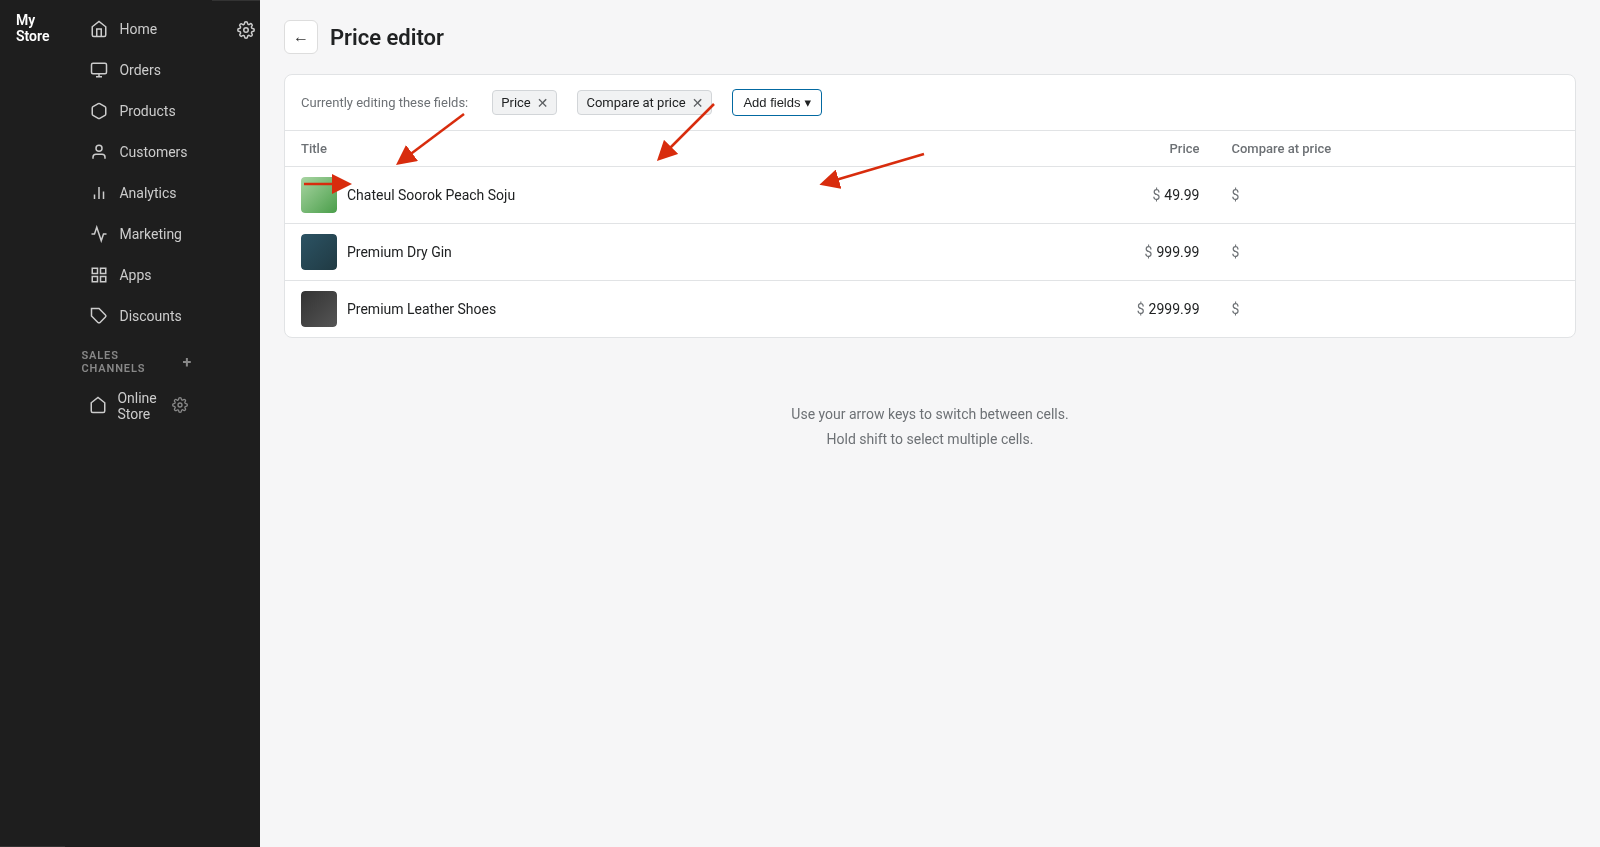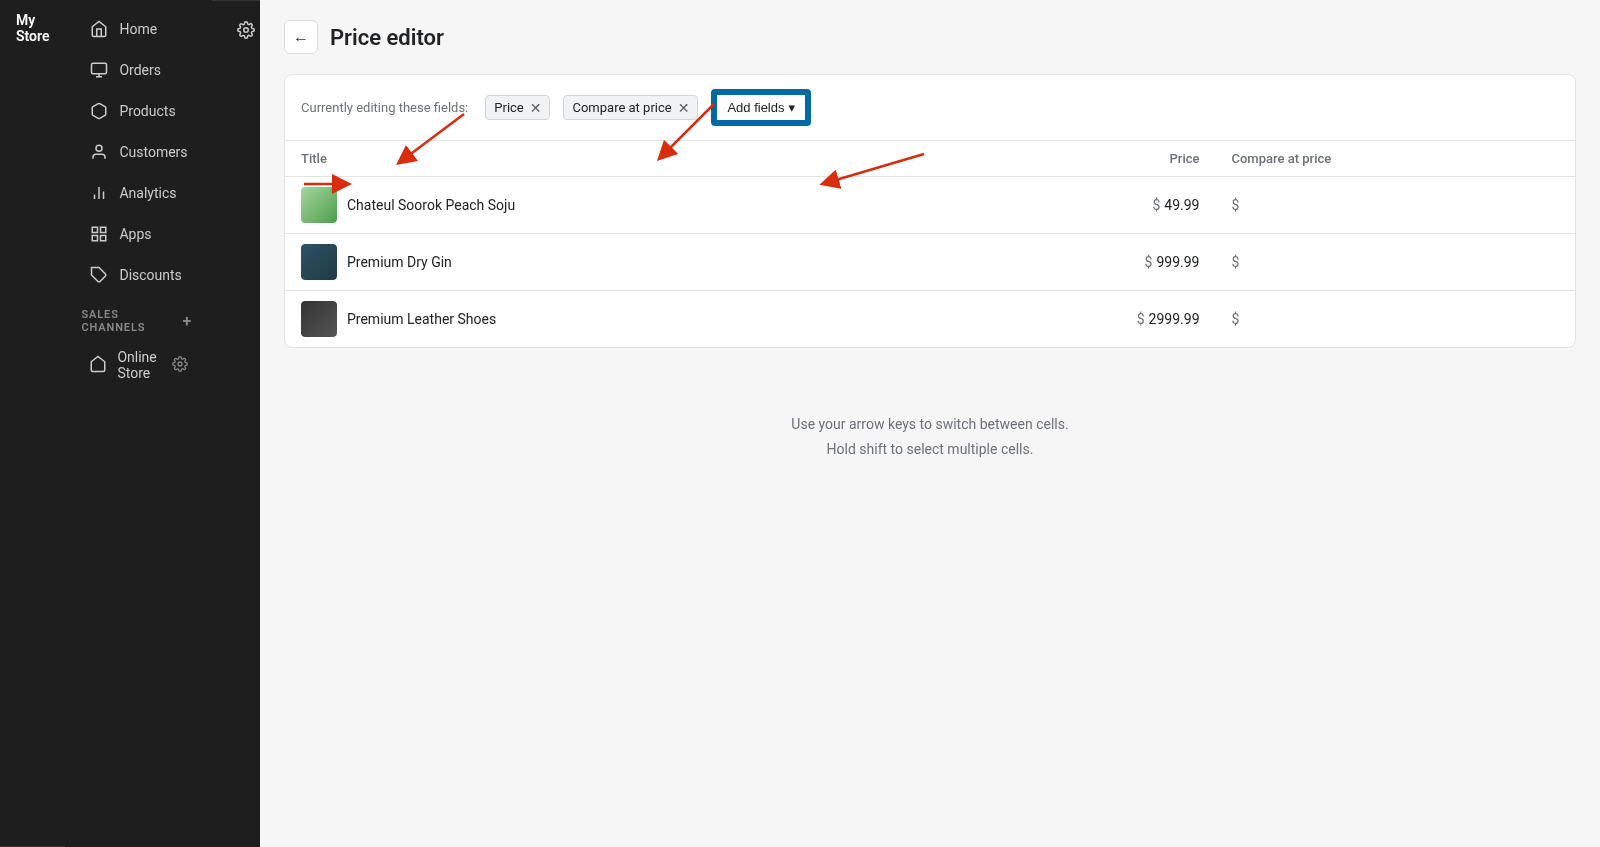--- a/index.html
+++ b/index.html
@@ -117,21 +117,21 @@
     
     .editor-card {
       background: #fff;
       border: 1px solid #e1e3e5;
       border-radius: 8px;
       overflow: hidden;
     }
     .fields-bar {
       display: flex;
       align-items: center;
-      gap: 13px;
+      gap: 20px;
       padding: 14px 16px;
       border-bottom: 1px solid #e1e3e5;
       flex-wrap: wrap;
     }
     .fields-label {
       font-size: 13px;
       color: #6d7175;
       margin-right: 4px;
     }
     .field-tag {
@@ -148,21 +148,21 @@
     .field-tag .remove {
       cursor: pointer;
       color: #5c5f62;
       font-size: 14px;
       line-height: 1;
     }
     .add-fields-btn {
       display: flex;
       align-items: center;
       gap: 4px;
-      border: 6px solid #0369a1;
+      border: 1px solid #0369a1;
       border-radius: 4px;
       padding: 5px 10px;
       font-size: 13px;
       color: #202223;
       background: #fff;
       cursor: pointer;
     }
 
     
     .editor-table {
@@ -290,20 +290,28 @@
     </div>
     <div class="sidebar-item">
       <span class="icon">
         <svg width="18" height="18" viewBox="0 0 24 24" fill="none" stroke="currentColor" stroke-width="2">
             <line x1="18" y1="20" x2="18" y2="10"></line>
             <line x1="12" y1="20" x2="12" y2="4"></line>
             <line x1="6" y1="20" x2="6" y2="14"></line>
           </svg>
       </span>
       <span>Analytics</span>
+    </div>
+    <div class="sidebar-item">
+      <span class="icon">
+        <svg width="18" height="18" viewBox="0 0 24 24" fill="none" stroke="currentColor" stroke-width="2">
+            <path d="M22 12h-4l-3 9L9 3l-3 9H2"></path>
+          </svg>
+      </span>
+      <span>Marketing</span>
     </div>
     <div class="sidebar-item">
       <span class="icon">
         <svg width="18" height="18" viewBox="0 0 24 24" fill="none" stroke="currentColor" stroke-width="2">
             <rect x="3" y="3" width="7" height="7"></rect>
             <rect x="14" y="3" width="7" height="7"></rect>
             <rect x="14" y="14" width="7" height="7"></rect>
             <rect x="3" y="14" width="7" height="7"></rect>
           </svg>
       </span>

